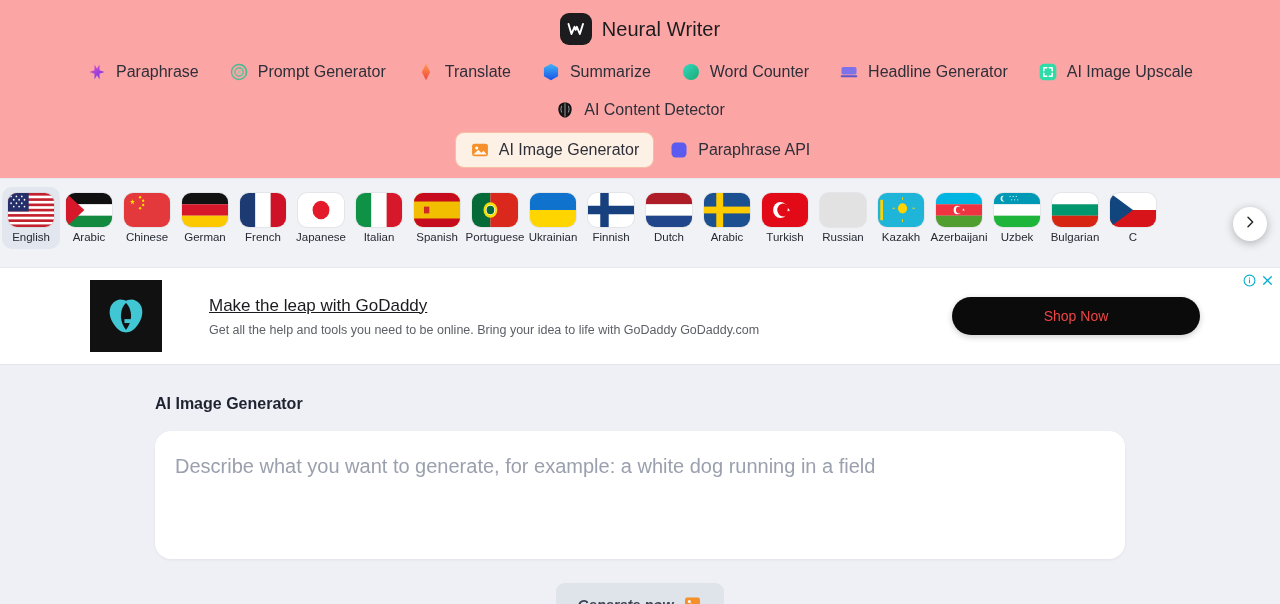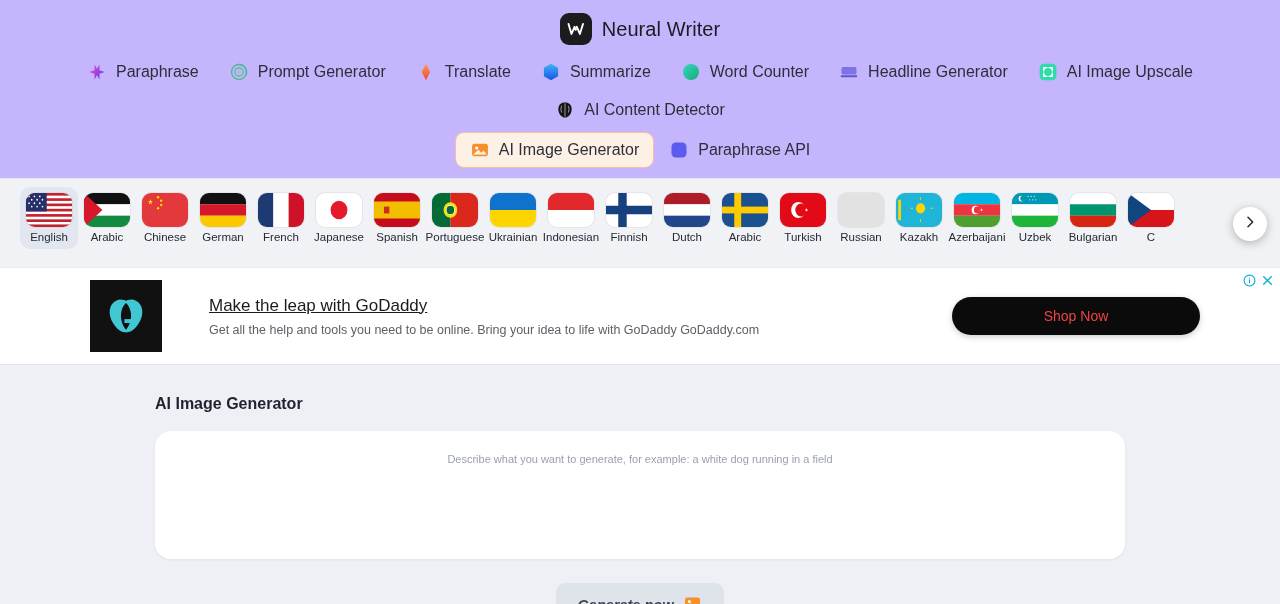--- a/index.html
+++ b/index.html
@@ -6,21 +6,21 @@
   * { box-sizing: border-box; margin: 0; padding: 0; }
   html, body {
     width: 1280px; height: 604px;
     font-family: "Liberation Sans", sans-serif;
     background: #eef0f5;
     overflow: hidden;
   }
 
   
   .header {
-    background: #c4b5fd;
+    background: #fca5a5;
     width: 100%;
     padding-top: 8px;
   }
   .brand {
     display: flex; align-items: center; justify-content: center;
     gap: 10px;
     height: 42px;
   }
   .brand-mark {
     width: 32px; height: 32px;
@@ -67,21 +67,21 @@
     background: #f1f2f6;
     height: 90px;
     overflow: hidden;
     border-top: 1px solid #e7e9ef;
     border-bottom: 1px solid #e7e9ef;
   }
   .lang-track {
     display: flex;
     align-items: flex-start;
     height: 100%;
-    padding: 8px 0 0 20px;
+    padding: 8px 0 0 2px;
     gap: 0px;
   }
   .lang-item {
     width: 58px; flex: none;
     display: flex; flex-direction: column; align-items: center;
     gap: 4px;
     padding: 6px 2px 6px;
     border-radius: 10px;
     cursor: pointer;
   }
@@ -177,25 +177,24 @@
     background: #ffffff;
     border-radius: 16px;
     height: 128px;
     padding: 21px 20px;
     box-shadow: 0 1px 3px rgba(30,40,70,.06);
   }
   .prompt-box textarea {
     width: 100%; height: 100%;
     border: none; outline: none; resize: none;
     font-family: inherit;
-    font-size: 11px;
+    font-size: 20px;
     color: #737373;
     background: transparent;
     line-height: 1.4;
-    text-align: center;
   }
   .prompt-box textarea::placeholder { color: #9aa0ad; }
   .generate-row {
     display: flex; justify-content: center;
     margin-top: 24px;
   }
   .generate-btn {
     display: flex; align-items: center; gap: 10px;
     background: #dfe3ea;
     border: none;
@@ -441,20 +440,30 @@
     <div class="lang-item">
       <span class="lang-flag">
         <svg viewBox="0 0 60 40" preserveAspectRatio="none">
           <rect width="60" height="40" fill="#ffffff"></rect>
           <circle cx="30" cy="20" r="11" fill="#e4192c"></circle>
         </svg>
       </span>
       <span class="lang-name">Japanese</span>
     </div>
 
+    <div class="lang-item">
+      <span class="lang-flag">
+        <svg viewBox="0 0 60 40" preserveAspectRatio="none">
+          <rect width="20" height="40" fill="#0f9246"></rect>
+          <rect x="20" width="20" height="40" fill="#ffffff"></rect>
+          <rect x="40" width="20" height="40" fill="#d7182a"></rect>
+        </svg>
+      </span>
+      <span class="lang-name">Italian</span>
+    </div>
 
     <div class="lang-item">
       <span class="lang-flag">
         <svg viewBox="0 0 60 40" preserveAspectRatio="none">
           <rect width="60" height="40" fill="#f1bf00"></rect>
           <rect width="60" height="10" fill="#c60b1e"></rect>
           <rect y="30" width="60" height="10" fill="#c60b1e"></rect>
           <rect x="13" y="16" width="7" height="8" fill="#c8102e" opacity=".85"></rect>
         </svg>
       </span>
@@ -477,29 +486,20 @@
     <div class="lang-item">
       <span class="lang-flag">
         <svg viewBox="0 0 60 40" preserveAspectRatio="none">
           <rect width="60" height="20" fill="#0f72cd"></rect>
           <rect y="20" width="60" height="20" fill="#ffd500"></rect>
         </svg>
       </span>
       <span class="lang-name">Ukrainian</span>
     </div>
 
-    <div class="lang-item">
-      <span class="lang-flag">
-        <svg viewBox="0 0 60 40" preserveAspectRatio="none">
-          <rect width="60" height="20" fill="#e2282c"></rect>
-          <rect y="20" width="60" height="20" fill="#ffffff"></rect>
-        </svg>
-      </span>
-      <span class="lang-name">Indonesian</span>
-    </div>
 
     <div class="lang-item">
       <span class="lang-flag">
         <svg viewBox="0 0 60 40" preserveAspectRatio="none">
           <rect width="60" height="40" fill="#ffffff"></rect>
           <rect y="15" width="60" height="10" fill="#17407e"></rect>
           <rect x="16" width="11" height="40" fill="#17407e"></rect>
         </svg>
       </span>
       <span class="lang-name">Finnish</span>

